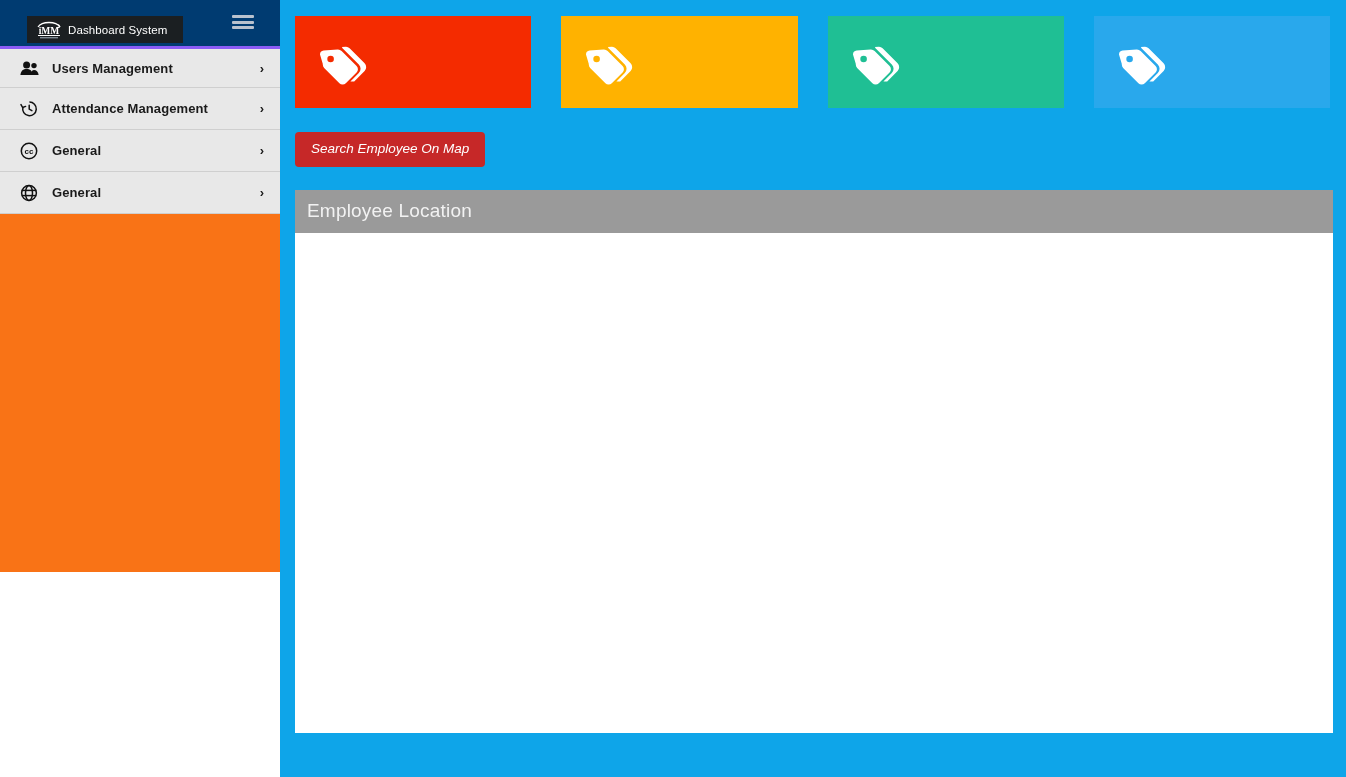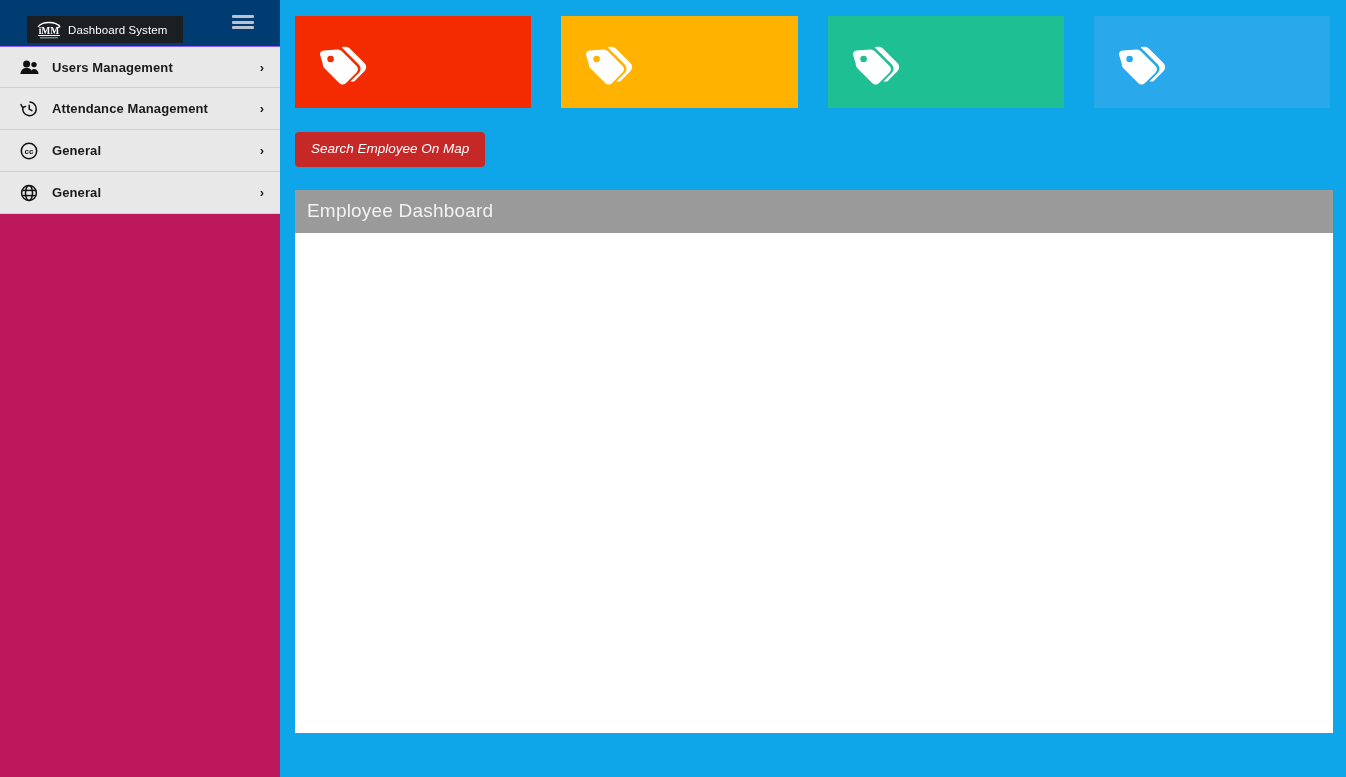--- a/index.html
+++ b/index.html
@@ -13,22 +13,22 @@
   .app {
     position: relative;
     width: 1346px;
     height: 777px;
     display: flex;
   }
 
   
   .sidebar {
     width: 280px;
-    height: 777px;
-    background: #be185d;
+    height: 572px;
+    background: #f97316;
     flex: 0 0 280px;
     position: relative;
   }
   .sidebar-brand {
     height: 46px;
     background: #003B71;
     display: flex;
     align-items: center;
     position: relative;
   }
@@ -81,21 +81,21 @@
   .nav-item {
     position: relative;
     height: 42px;
     display: flex;
     align-items: center;
     padding: 0 16px 0 18px;
     border-bottom: 1px solid #cfcfcf;
     cursor: pointer;
     background: #e8e8e8;
   }
-  .nav-item:first-child { border-top: 1px solid #8b5cf6; }
+  .nav-item:first-child { border-top: 3px solid #8b5cf6; }
   .nav-icon {
     width: 22px;
     height: 20px;
     flex: 0 0 22px;
     display: flex;
     align-items: center;
     justify-content: center;
     color: #111;
   }
   .nav-label {
@@ -370,20 +370,20 @@
         </div>
 
       </div>
 
       <div class="search-btn-wrap">
         <button class="search-btn">Search Employee On Map</button>
       </div>
 
       <div class="panel">
         <div class="panel-head">
-          <span class="panel-title">Employee Dashboard</span>
+          <span class="panel-title">Employee Location</span>
         </div>
         <div class="panel-body"></div>
       </div>
 
     </div>
   </section>
 </div>
 
 </body></html>

